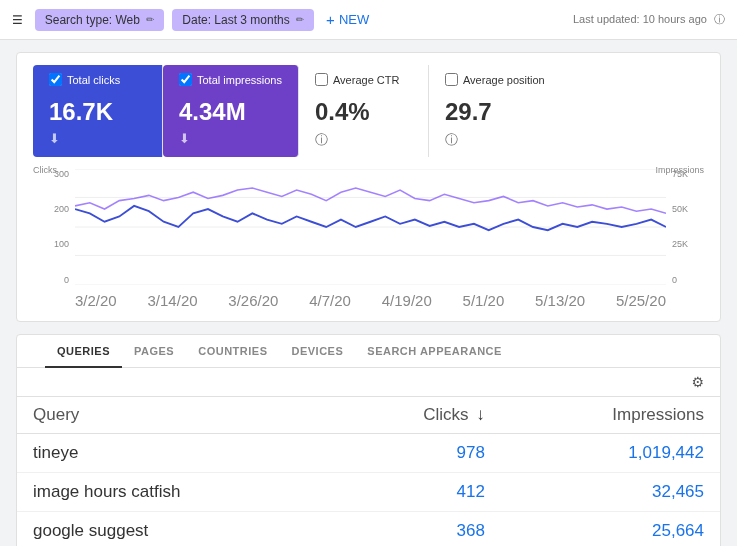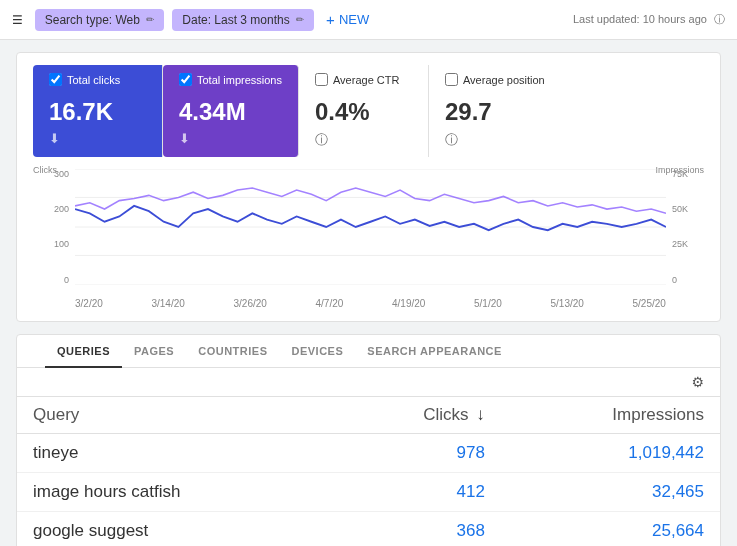--- a/index.html
+++ b/index.html
@@ -159,21 +159,21 @@
       width: 100%;
       height: 100%;
     }
     .chart-x-labels {
       position: absolute;
       bottom: 0;
       left: 42px;
       right: 38px;
       display: flex;
       justify-content: space-between;
-      font-size: 10px;
+      font-size: 15px;
       color: #888;
     }
     .y-label-title-left {
       position: absolute;
       left: 0;
       top: -4px;
       font-size: 9px;
       color: #888;
     }
     .y-label-title-right {

